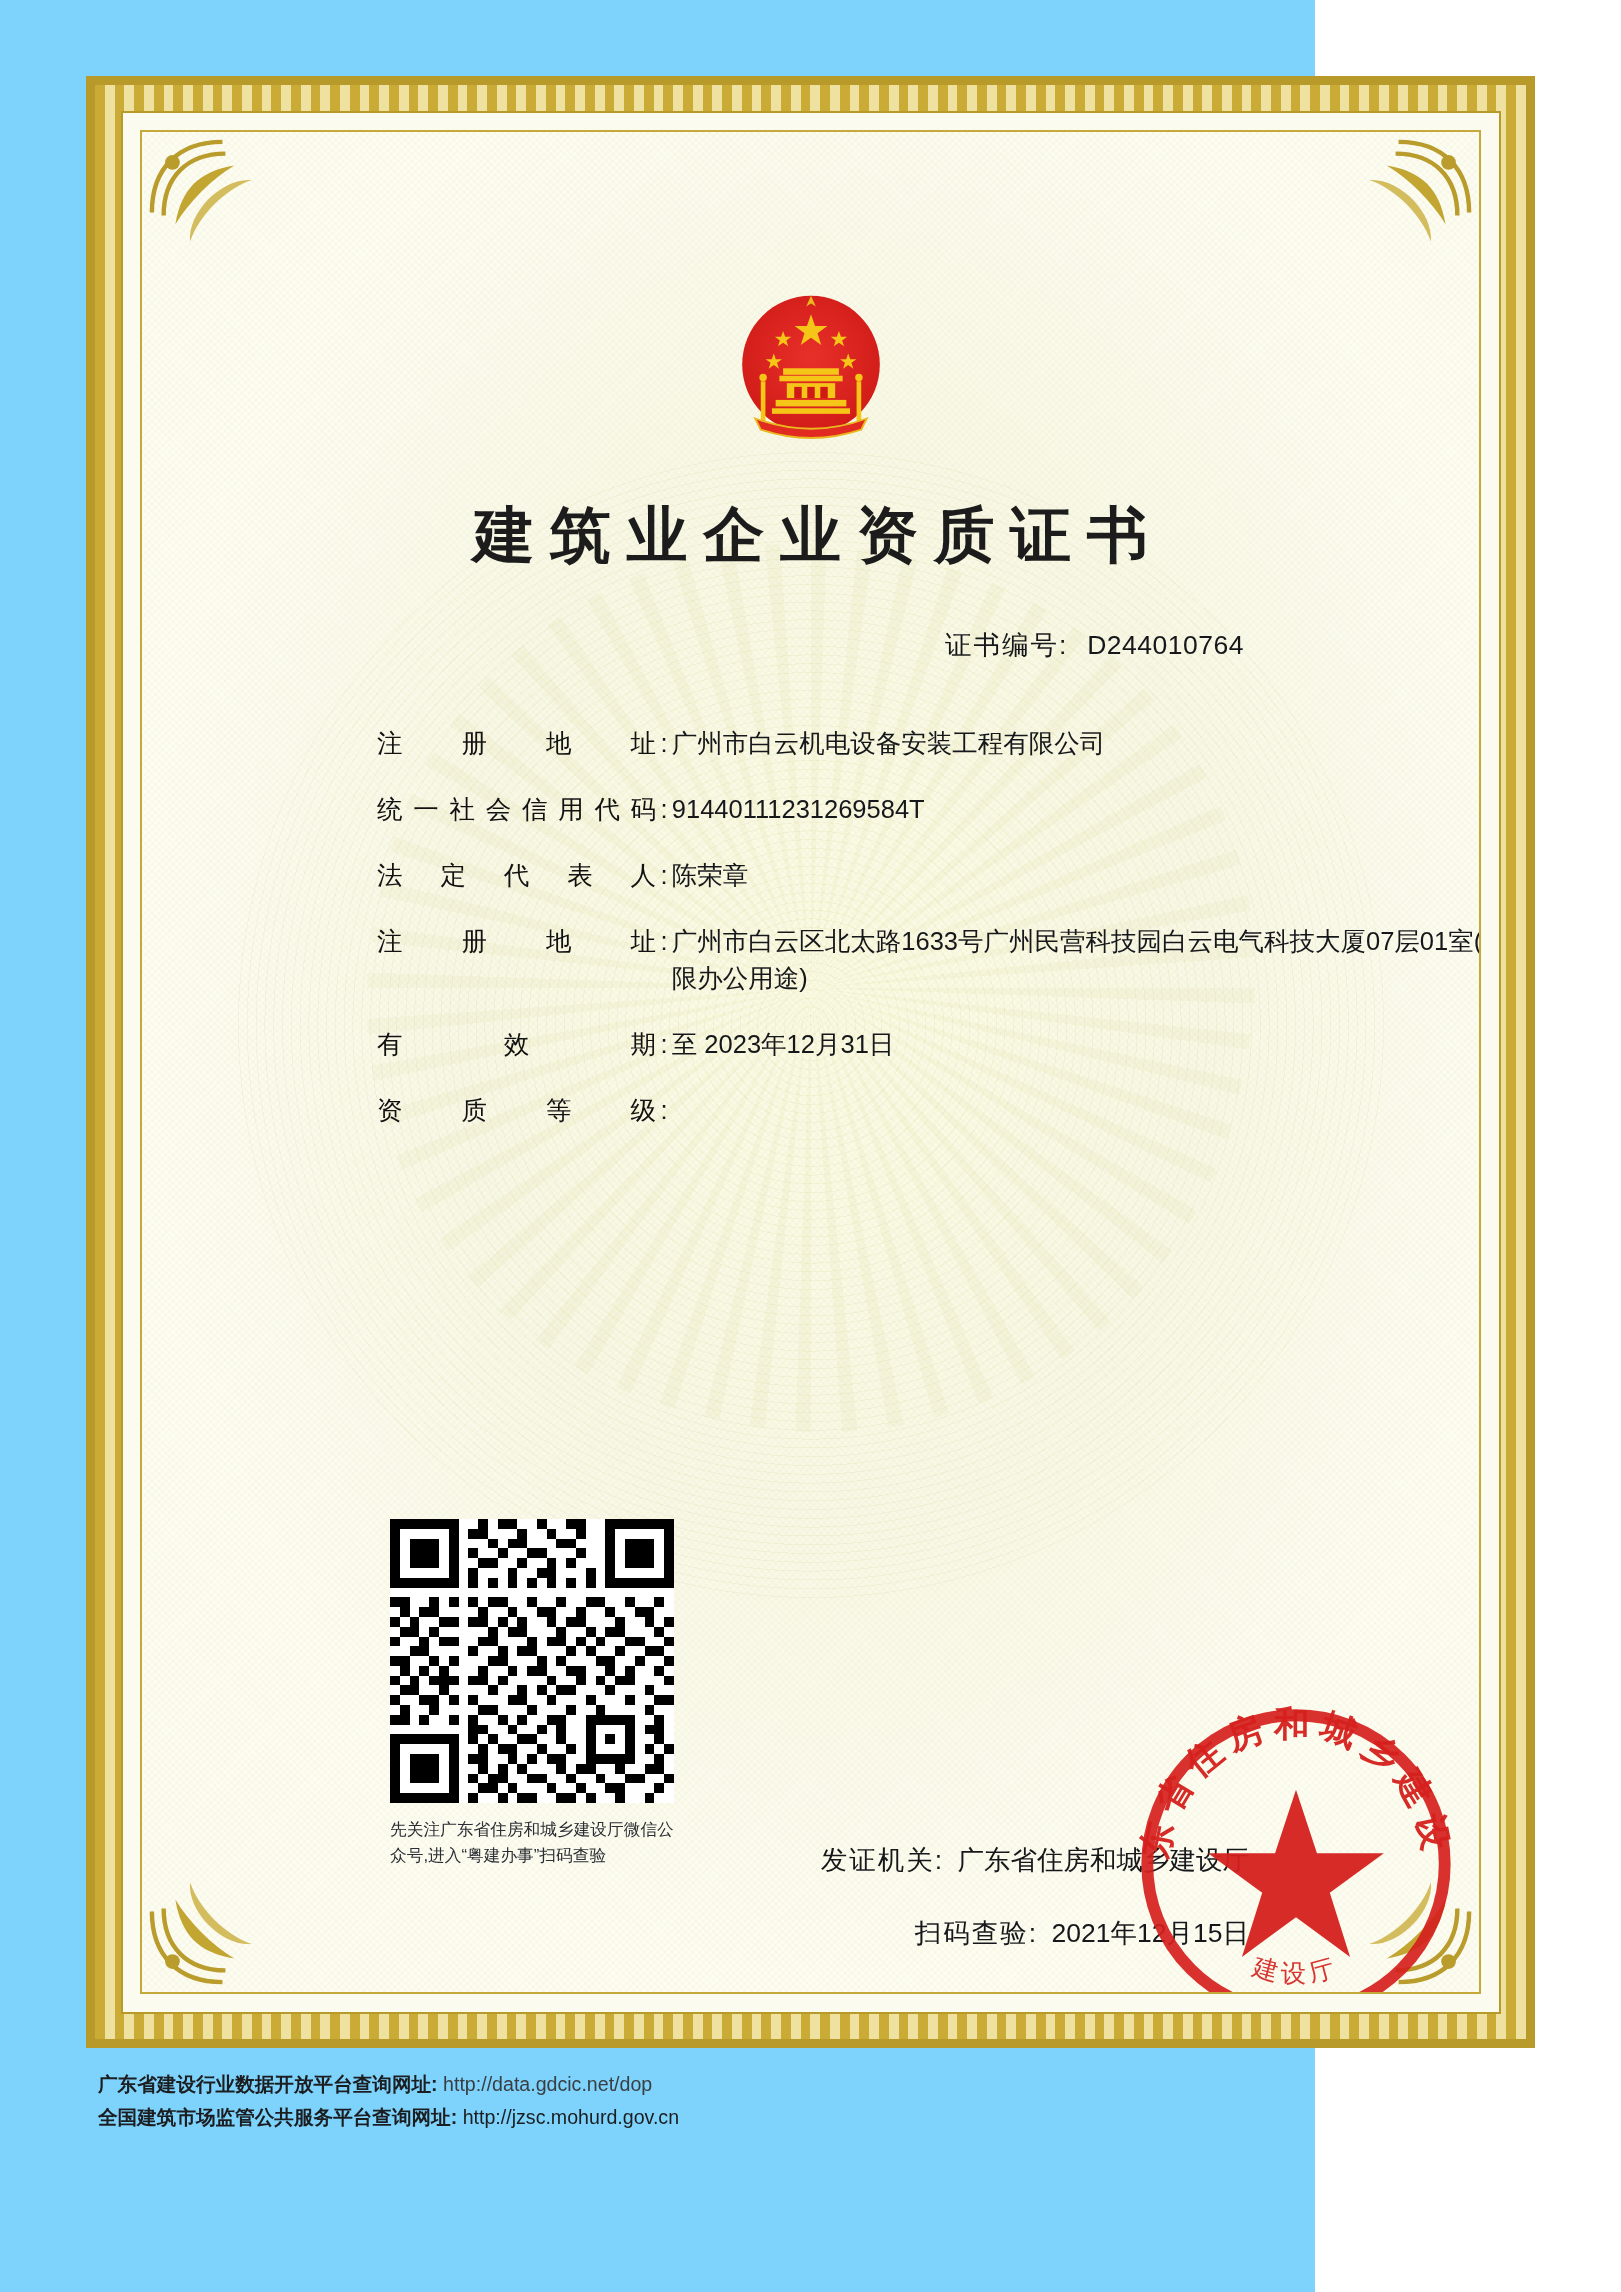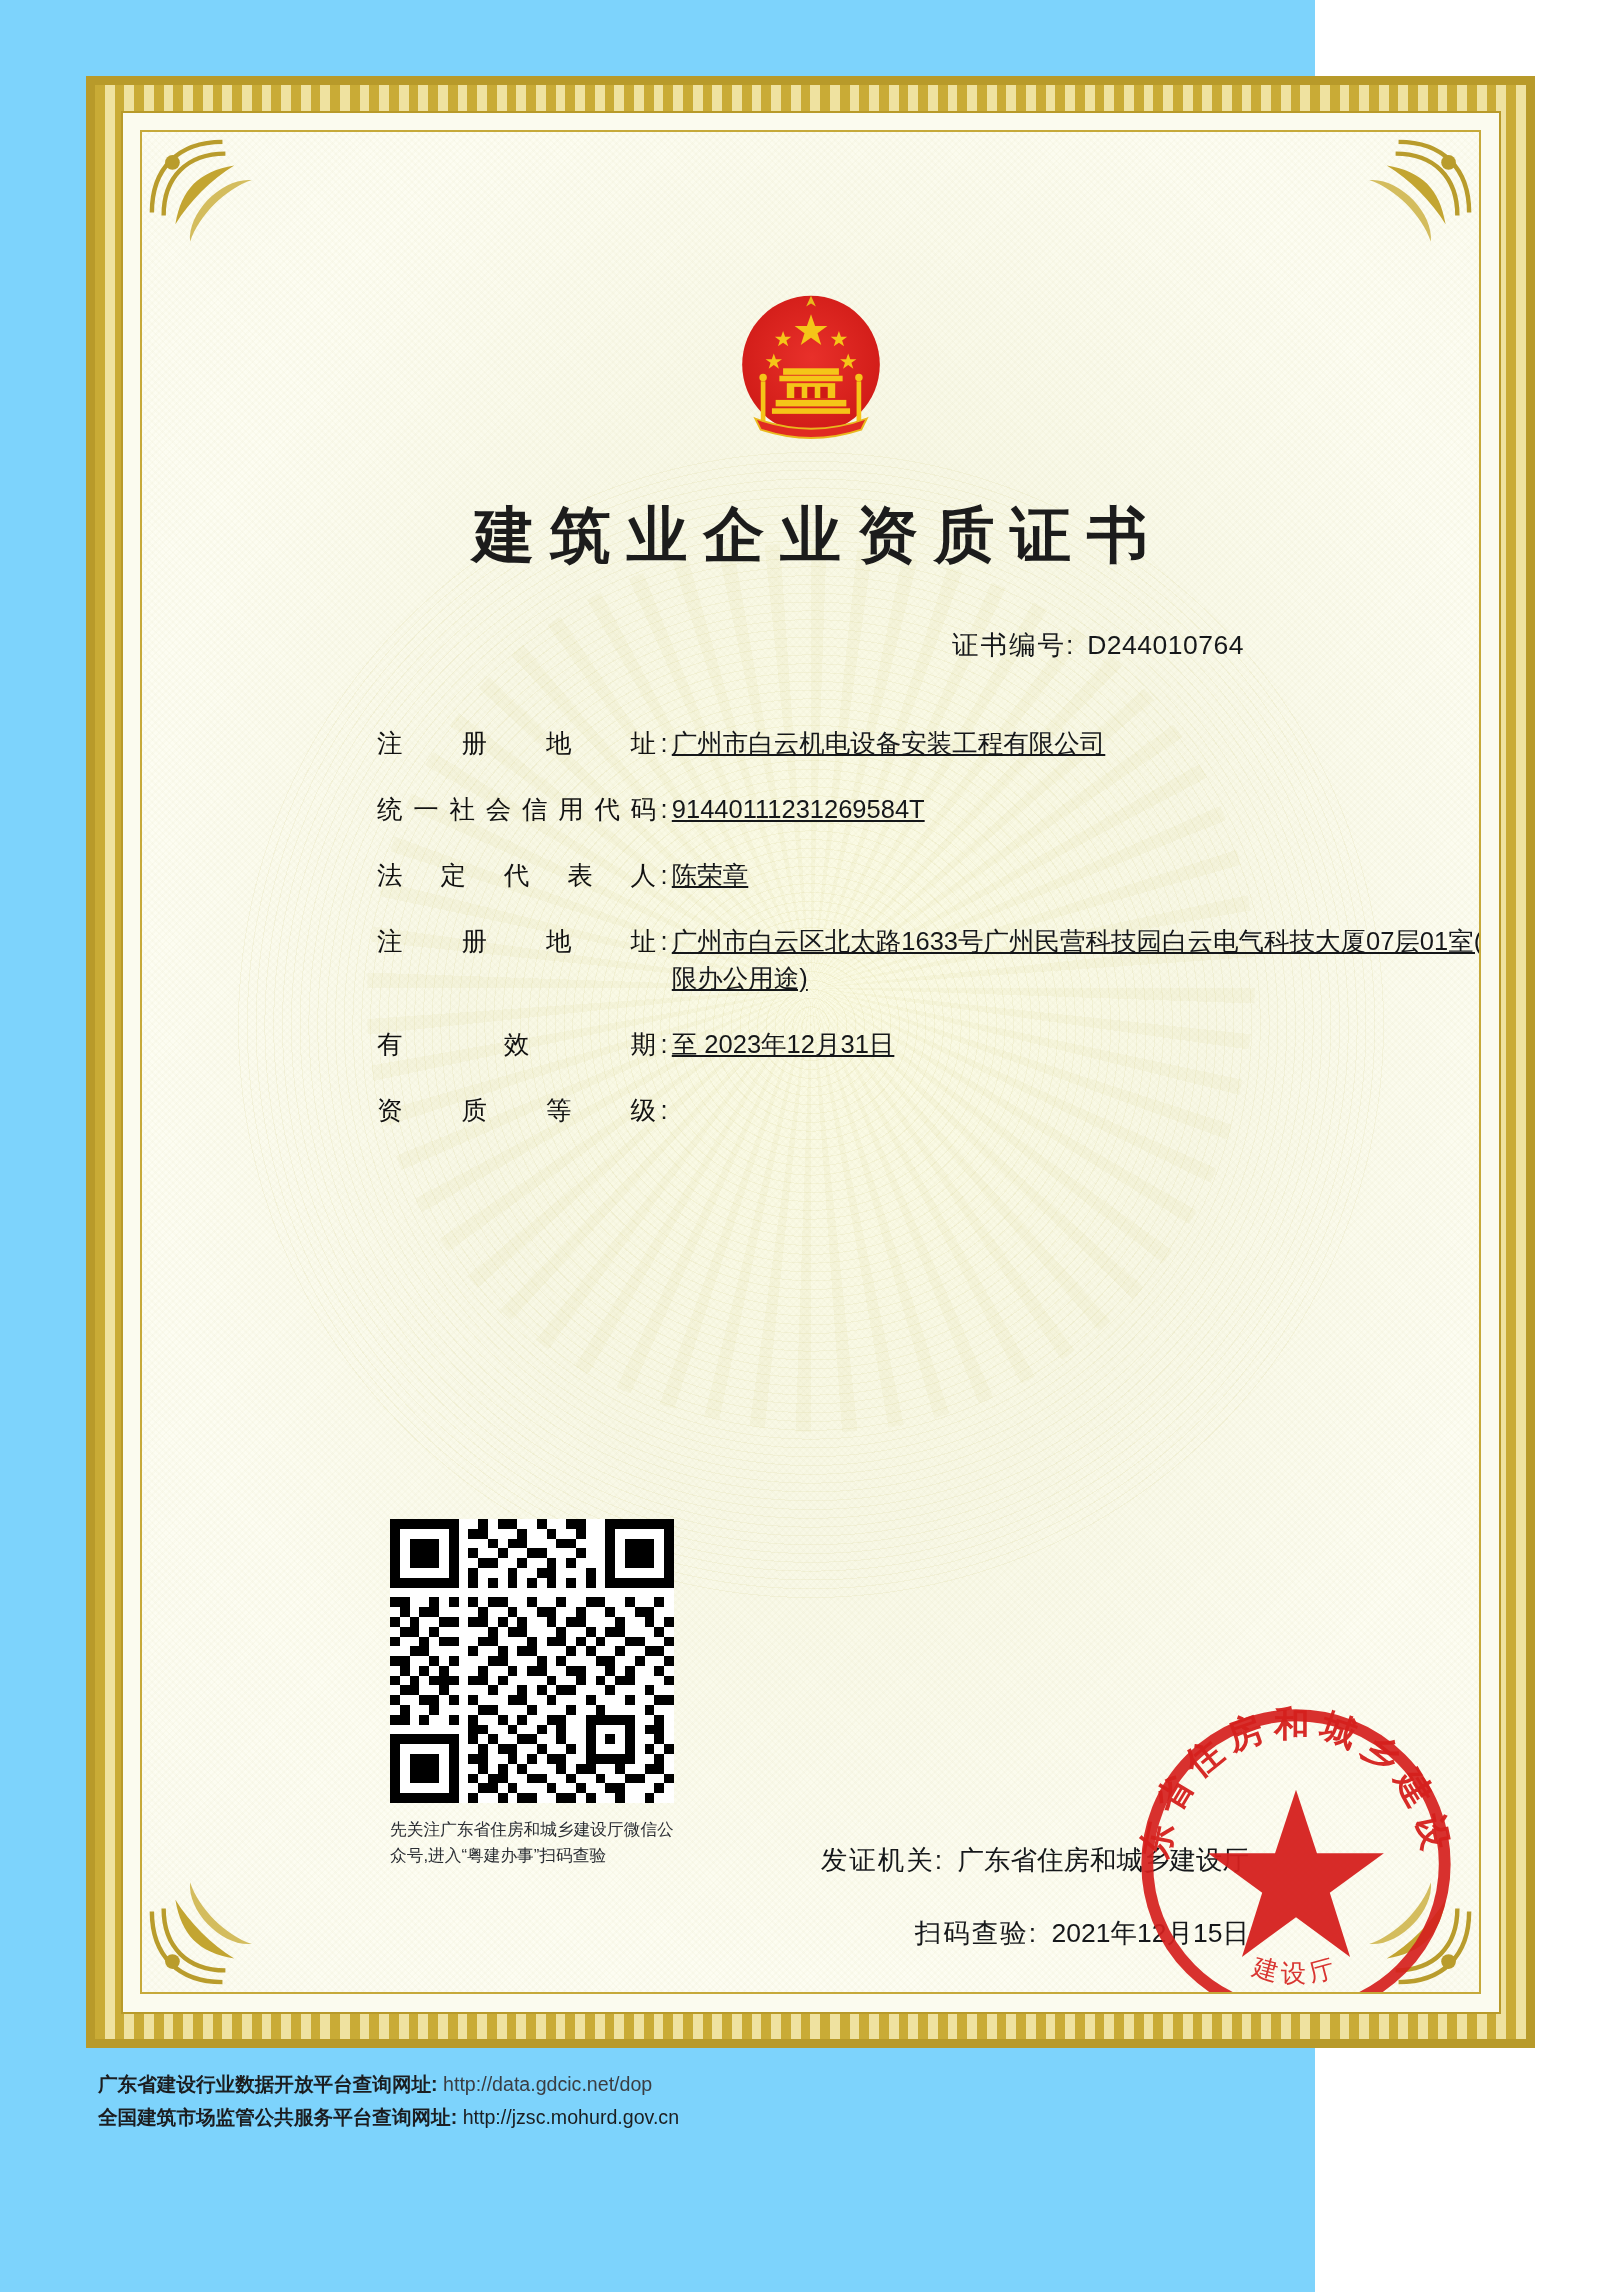--- a/index.html
+++ b/index.html
@@ -133,21 +133,21 @@
   #cert-number-row {
     position: absolute;
     right: 235px;
     top: 495px;
     font-size: 26.5px;
     color: #15171a;
     letter-spacing: 0.5px;
     white-space: nowrap;
   }
   #cert-number-row .lbl { letter-spacing: 2px; }
-  #cert-number-row .val { margin-left: 4px; }
+  #cert-number-row .val { margin-left: 11px; }
 
   
   #fields {
     position: absolute;
     left: 235px;
     top: 593px;
     width: 1147px;
   }
   .field-row {
     display: flex;
@@ -168,21 +168,20 @@
   }
   .field-colon {
     width: 15.7px;
     flex: 0 0 15.7px;
     text-align: center;
   }
   .field-value {
     flex: 1 1 auto;
     color: #15171a;
     word-break: break-all;
-    text-decoration: underline;
   }
   .field-value .stars {
     display: block;
     font-size: 19.6px;
     letter-spacing: 2px;
     color: #20242a;
     margin-top: 2px;
   }
 
   

